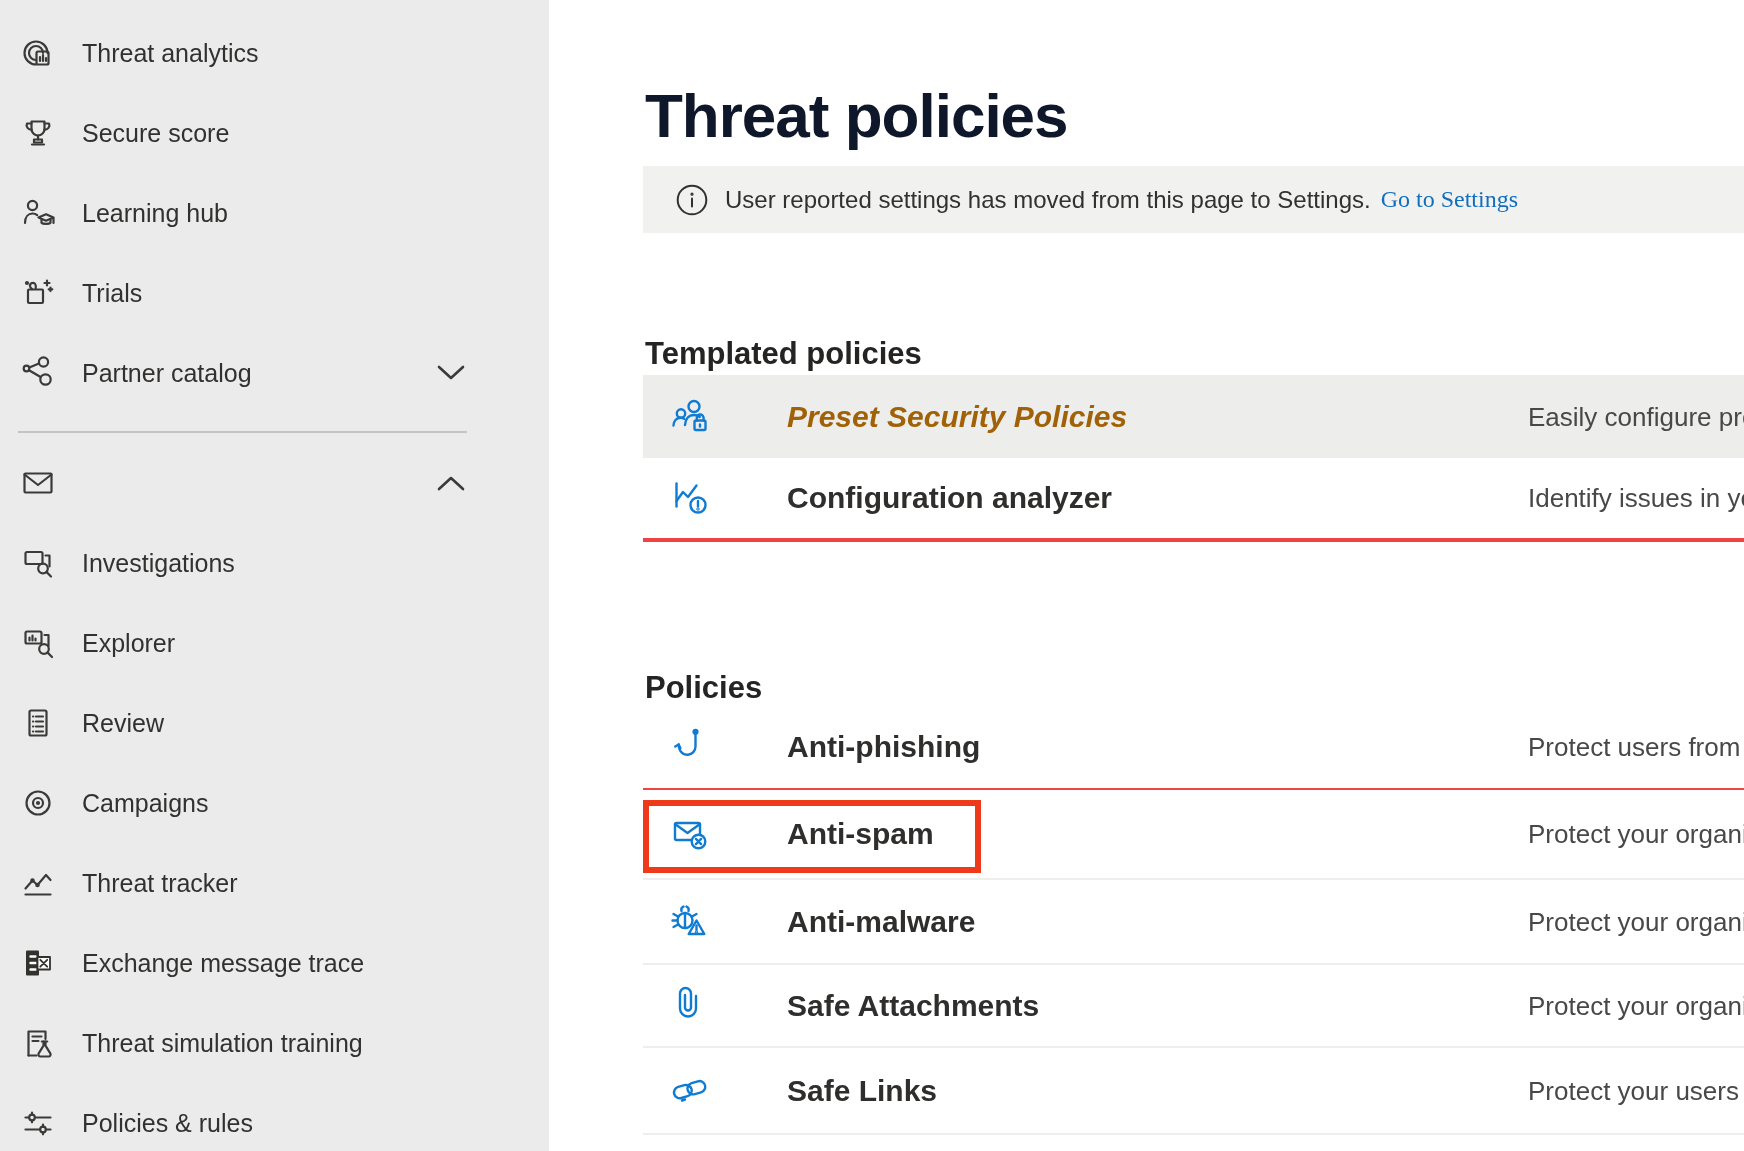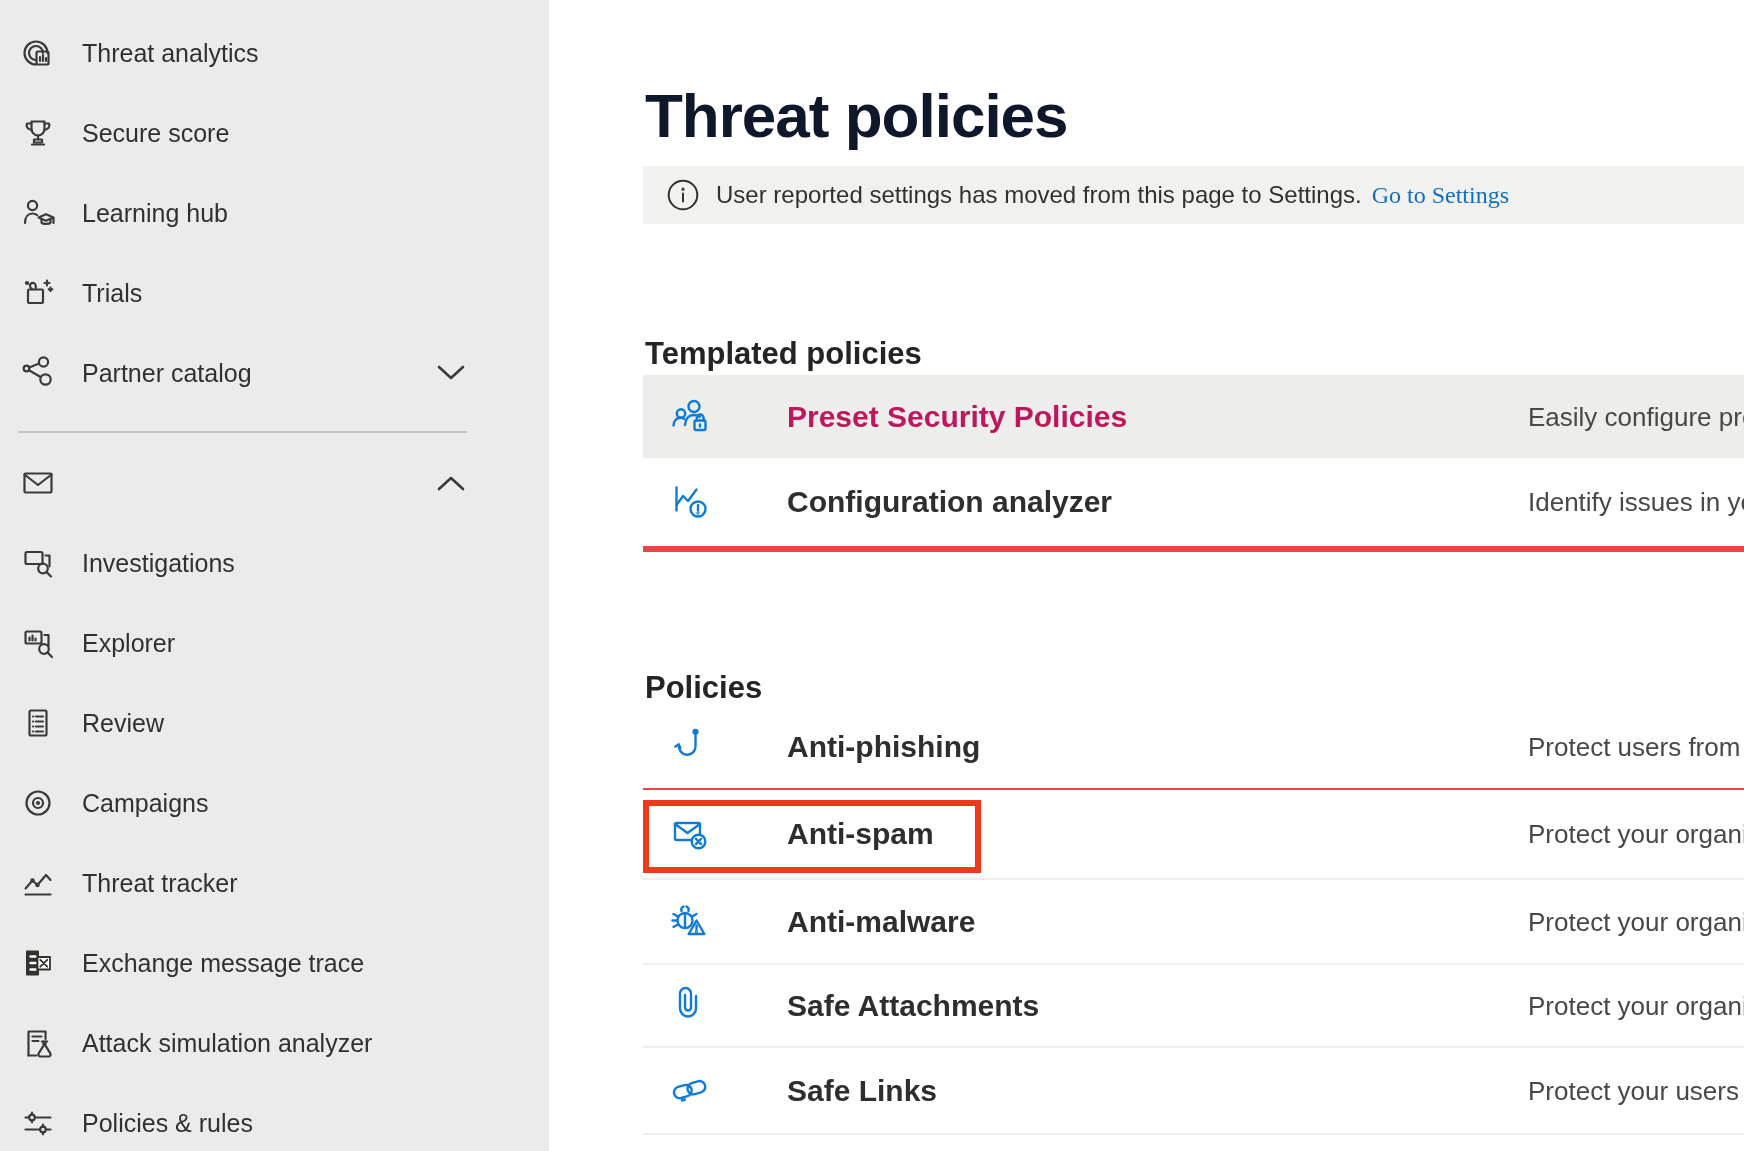--- a/index.html
+++ b/index.html
@@ -25,48 +25,48 @@
     border:none;border-top:2px solid #c6c4c2;height:0;
     margin:18px 82px 10px 18px;
   }
   
   .main{position:absolute;left:549px;top:0;right:0;bottom:0;background:#fff;}
   .page-title{
     position:absolute;left:96px;top:40px;font-size:62px;line-height:68px;
     font-weight:700;color:#0f172a;letter-spacing:-1px;white-space:nowrap;
   }
   .banner{
-    position:absolute;left:94px;right:0;top:166px;height:58px;background:#f1f1f0;
-    display:flex;align-items:center;box-sizing:border-box;padding-left:24px;
+    position:absolute;left:94px;right:0;top:166px;height:67px;background:#f1f1f0;
+    display:flex;align-items:center;box-sizing:border-box;padding-left:33px;
   }
   .banner-icon{width:32px;height:32px;flex:none;}
   .banner-icon svg{width:32px;height:32px;fill:none;stroke:#323130;stroke-width:2;stroke-linecap:round;}
   .banner-text{margin-left:17px;font-size:24px;color:#323130;white-space:nowrap;}
   .banner-link{margin-left:10px;font-size:24px;color:#106ebe;white-space:nowrap;cursor:pointer;font-family:Liberation Serif, serif;}
   .section-heading{
     position:absolute;left:96px;font-size:31px;font-weight:700;color:#252423;white-space:nowrap;
   }
   .heading-templated{top:310px;}
   .heading-policies{top:644px;}
   .row{
     position:absolute;left:94px;right:0;box-sizing:border-box;cursor:pointer;
   }
   .row-icon{position:absolute;left:25px;top:50%;transform:translateY(-50%);width:46px;height:46px;}
   .row-icon svg{width:46px;height:46px;fill:none;stroke:#0f7bd3;stroke-width:2.4;stroke-linecap:round;stroke-linejoin:round;}
   .row-label{
     position:absolute;left:144px;top:50%;transform:translateY(-50%);
     font-size:30px;font-weight:700;color:#2f2e2d;white-space:nowrap;
   }
-  .row-label.linkblue{color:#be185d;}
+  .row-label.linkblue{color:#a16207;font-style:italic;}
   .row-desc{
     position:absolute;left:885px;top:50%;transform:translateY(-50%);
     font-size:26px;color:#494847;white-space:nowrap;
   }
   .row-preset{top:375px;height:83px;background:#ededec;}
-  .row-config{top:458px;height:94px;border-bottom:6px solid #ef4444;text-align:center;}
+  .row-config{top:458px;height:84px;border-bottom:4px solid #ef4444;text-align:center;}
   .row-phishing{top:705px;height:85px;border-bottom:2px solid #ef4444;}
   .row-spam{top:790px;height:90px;border-bottom:2px solid #f0eeec;}
   .row-malware{top:880px;height:85px;border-bottom:2px solid #f0eeec;}
   .row-attach{top:965px;height:83px;border-bottom:2px solid #f0eeec;}
   .row-links{top:1048px;height:87px;border-bottom:2px solid #f0eeec;}
   .red-box{
     position:absolute;left:0;top:10px;width:326px;height:61px;
     border:6px solid #ee3a1a;pointer-events:none;
   }
 </style>
@@ -237,21 +237,21 @@
   <div class="nav-item">
     <span class="nav-icon">
       <svg viewBox="0 0 38 38">
           <path d="M9.5 31.5v-24h17v7.5"></path>
           <path d="M9.5 31.5h8"></path>
           <path d="M13.5 12.5h9M13.5 17h6"></path>
           <path d="M24.5 17.5v4.2l-4.8 7.6a2.1 2.1 0 0 0 1.8 3.2h8a2.1 2.1 0 0 0 1.8-3.2l-4.8-7.6v-4.2"></path>
           <path d="M22.8 17.5h5.4"></path>
         </svg>
     </span>
-    <span class="nav-label">Attack simulation analyzer</span>
+    <span class="nav-label">Threat simulation training</span>
   </div>
 
   <div class="nav-item">
     <span class="nav-icon">
       <svg viewBox="0 0 38 38">
           <path d="M6.5 13.5h25"></path>
           <circle cx="13" cy="13.5" r="2.8" fill="#ebebeb"></circle>
           <path d="M13 8.7v2M13 16.3v2"></path>
           <path d="M6.5 25.5h25"></path>
           <circle cx="24" cy="25.5" r="2.8" fill="#ebebeb"></circle>

